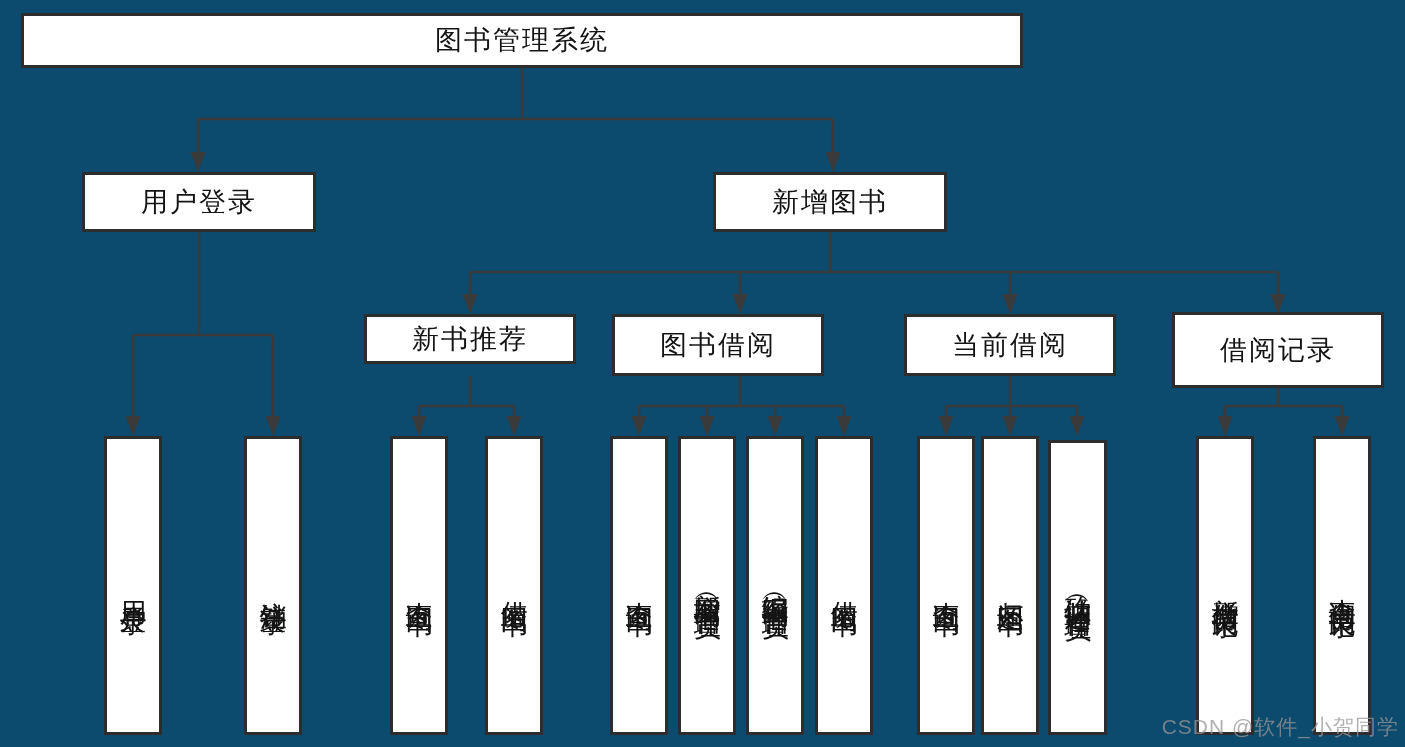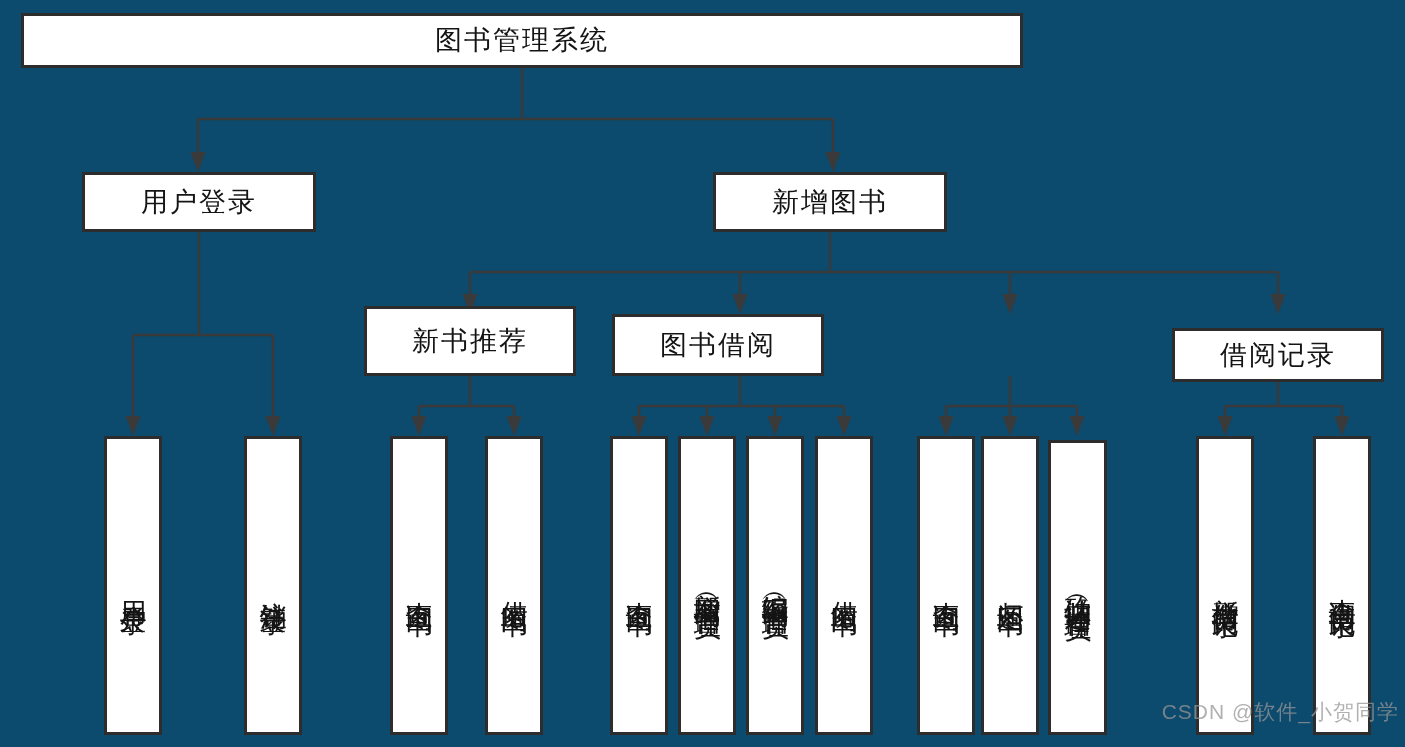--- a/index.html
+++ b/index.html
@@ -39,21 +39,21 @@
   }
   .vnode {
     writing-mode: vertical-lr;
     text-orientation: mixed;
     letter-spacing: 3px;
     white-space: nowrap;
   }
   .watermark {
     position: absolute;
     right: 6px;
-    bottom: 21px;
+    bottom: 6px;
     font-size: 21px;
     color: rgba(150, 150, 150, 0.75);
     letter-spacing: 1px;
     z-index: 3;
     white-space: nowrap;
   }
 </style>
 </head>
 <body>
 
@@ -90,23 +90,24 @@
       <polygon points="1217.5,416 1232.5,416 1225,436"></polygon>
       <polygon points="1334.5,416 1349.5,416 1342,436"></polygon>
     </g>
   </svg>
 
   <div class="node" style="left:21px;top:13px;width:1002px;height:55px">图书管理系统</div>
 
   <div class="node" style="left:82px;top:172px;width:234px;height:60px">用户登录</div>
   <div class="node" style="left:713px;top:172px;width:234px;height:60px">新增图书</div>
 
-  <div class="node" style="left:364px;top:306px;width:212px;height:70px">新书推荐</div>
+  <div class="node" style="left:364px;top:314px;width:212px;height:50px">新书推荐</div>
   <div class="node" style="left:612px;top:314px;width:212px;height:62px">图书借阅</div>
-  <div class="node" style="left:1172px;top:328px;width:212px;height:54px">借阅记录</div>
+  <div class="node" style="left:904px;top:314px;width:212px;height:62px">当前借阅</div>
+  <div class="node" style="left:1172px;top:312px;width:212px;height:76px">借阅记录</div>
 
   <div class="node vnode" style="left:104px;top:436px;width:58px;height:299px">用户登录</div>
   <div class="node vnode" style="left:244px;top:436px;width:58px;height:299px">注销登录</div>
 
   <div class="node vnode" style="left:390px;top:436px;width:58px;height:299px">查询图书</div>
   <div class="node vnode" style="left:485px;top:436px;width:58px;height:299px">借阅图书</div>
 
   <div class="node vnode" style="left:610px;top:436px;width:58px;height:299px">查询图书</div>
   <div class="node vnode" style="left:678px;top:436px;width:58px;height:299px">新增图书（管理员）</div>
   <div class="node vnode" style="left:746px;top:436px;width:58px;height:299px">编辑图书（管理员）</div>

